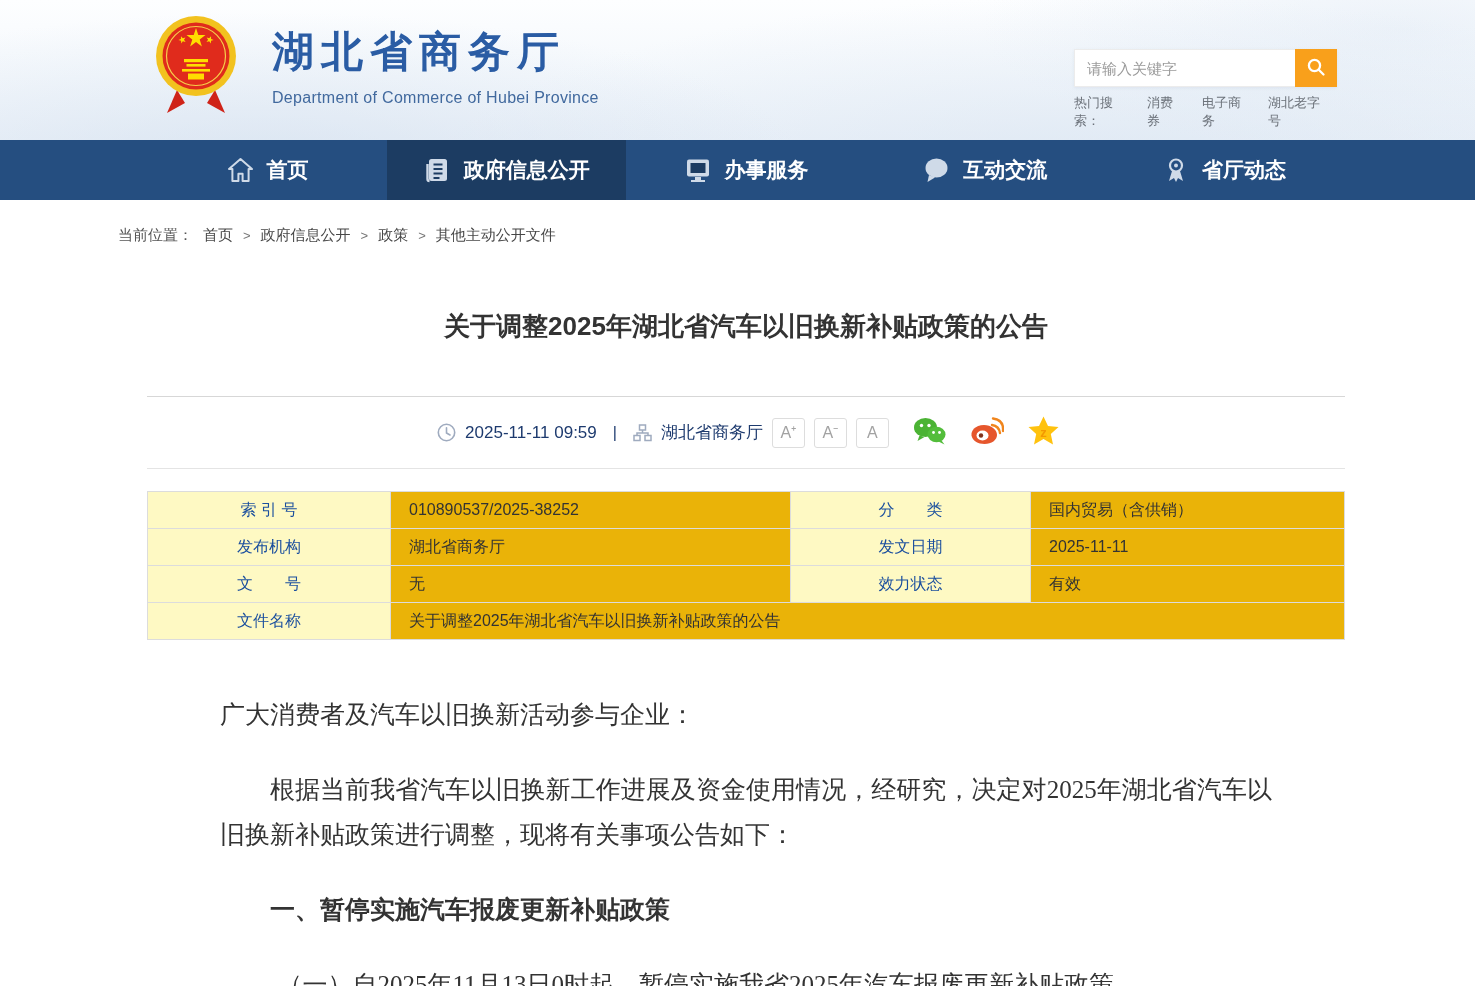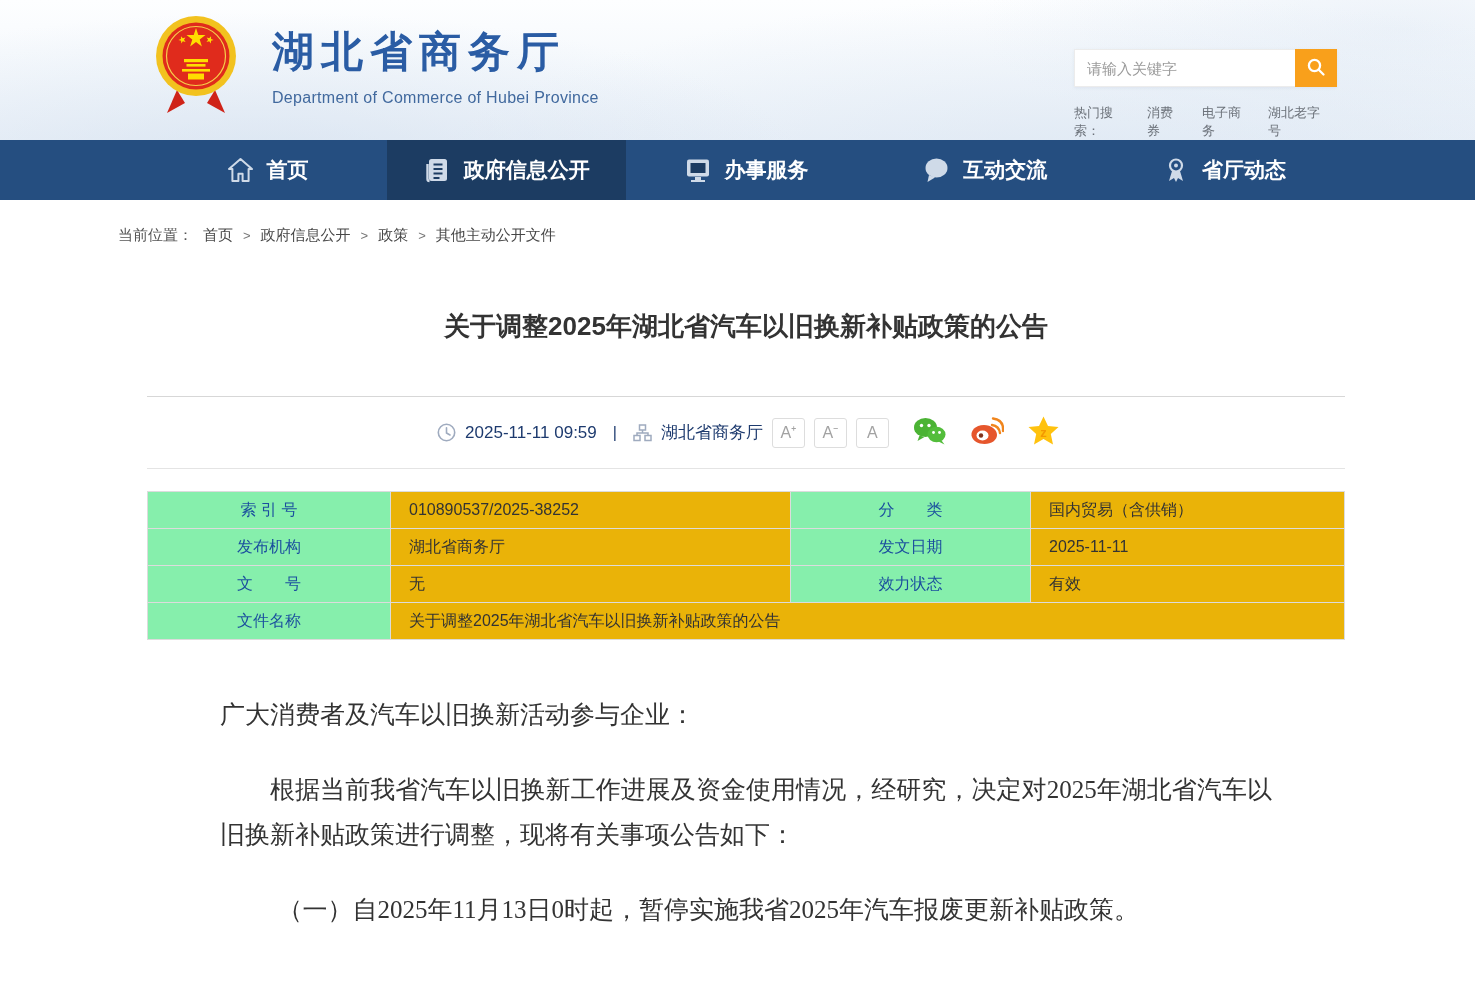--- a/index.html
+++ b/index.html
@@ -25,21 +25,21 @@
 
   .header-right { position:absolute; right:138px; top:49px; width:263px; }
   .search-bar { display:flex; height:38px; box-shadow:0 1px 3px rgba(60,90,130,.08); }
   .search-input {
     flex:1; min-width:0; border:1px solid #ececec; border-right:none; background:#fff;
     padding:0 12px; font-size:15px; color:#333; outline:none;
   }
   .search-input::placeholder { color:#9a9a9a; }
   .search-btn { width:42px; border:none; background:#f9a01b; cursor:pointer;
     display:flex; align-items:center; justify-content:center; }
-  .hot-search { margin-top:17px; font-size:13px; color:#6b7179; display:flex;gap:8px; }
+  .hot-search { margin-top:7px; font-size:13px; color:#6b7179; display:flex;gap:8px; }
   .hot-search .hs-label { margin-right:10px; }
   .hot-search a { color:#6b7179; text-decoration:none; margin-right:14px; cursor:pointer; }
 
   
   .main-nav { height:60px; background:#254e80; }
   .nav-inner { margin-left:148px; width:1196px; height:100%; display:flex; }
   .nav-item {
     flex:1; display:flex; align-items:center; justify-content:center; gap:13px;
     color:#ffffff; font-size:21px; font-weight:bold; cursor:pointer;
   }
@@ -73,21 +73,21 @@
     width:33px; height:30px; margin-left:9px; background:#fff;
     border:1px solid #ddd; border-radius:3px; color:#a2a2a2;
     font-size:16px; line-height:28px; text-align:center; cursor:pointer;
     font-family:"Liberation Sans",sans-serif;
   }
   .share-icon { margin-left:24px; cursor:pointer; display:block; }
 
   
   .meta-table { width:100%; border-collapse:collapse; margin-top:22px; font-size:16px; table-layout:fixed; }
   .meta-table td { border:1px solid #dcdcdc; height:37px; }
-  .meta-table td.lbl { background:#86efac; color:#1b4f9e; text-align:center; }
+  .meta-table td.lbl { background:#fef9c3; color:#1b4f9e; text-align:center; }
   .meta-table td.val { background:#eab308; color:#333; padding-left:18px; }
 
   
   .article-body {
     margin-top:52px; padding:0 73px; color:#333;
     font-family:"Liberation Serif", serif; font-size:25px; line-height:1.8;
     text-align:justify;
   }
   .article-body p { margin-bottom:30px; }
   .p-indent { text-indent:2em; }
@@ -295,16 +295,17 @@
         <tr>
           <td class="lbl">文件名称</td>
           <td class="val" colspan="3">关于调整2025年湖北省汽车以旧换新补贴政策的公告</td>
         </tr>
       </tbody>
     </table>
 
     <div class="article-body">
       <p>广大消费者及汽车以旧换新活动参与企业：</p>
       <p class="p-indent">根据当前我省汽车以旧换新工作进展及资金使用情况，经研究，决定对2025年湖北省汽车以旧换新补贴政策进行调整，现将有关事项公告如下：</p>
+      <p class="body-heading">一、暂停实施汽车报废更新补贴政策</p>
       <p class="p-indent-wide">（一）自2025年11月13日0时起，暂停实施我省2025年汽车报废更新补贴政策。</p>
     </div>
   </main>
 </div>
 
 </body></html>

